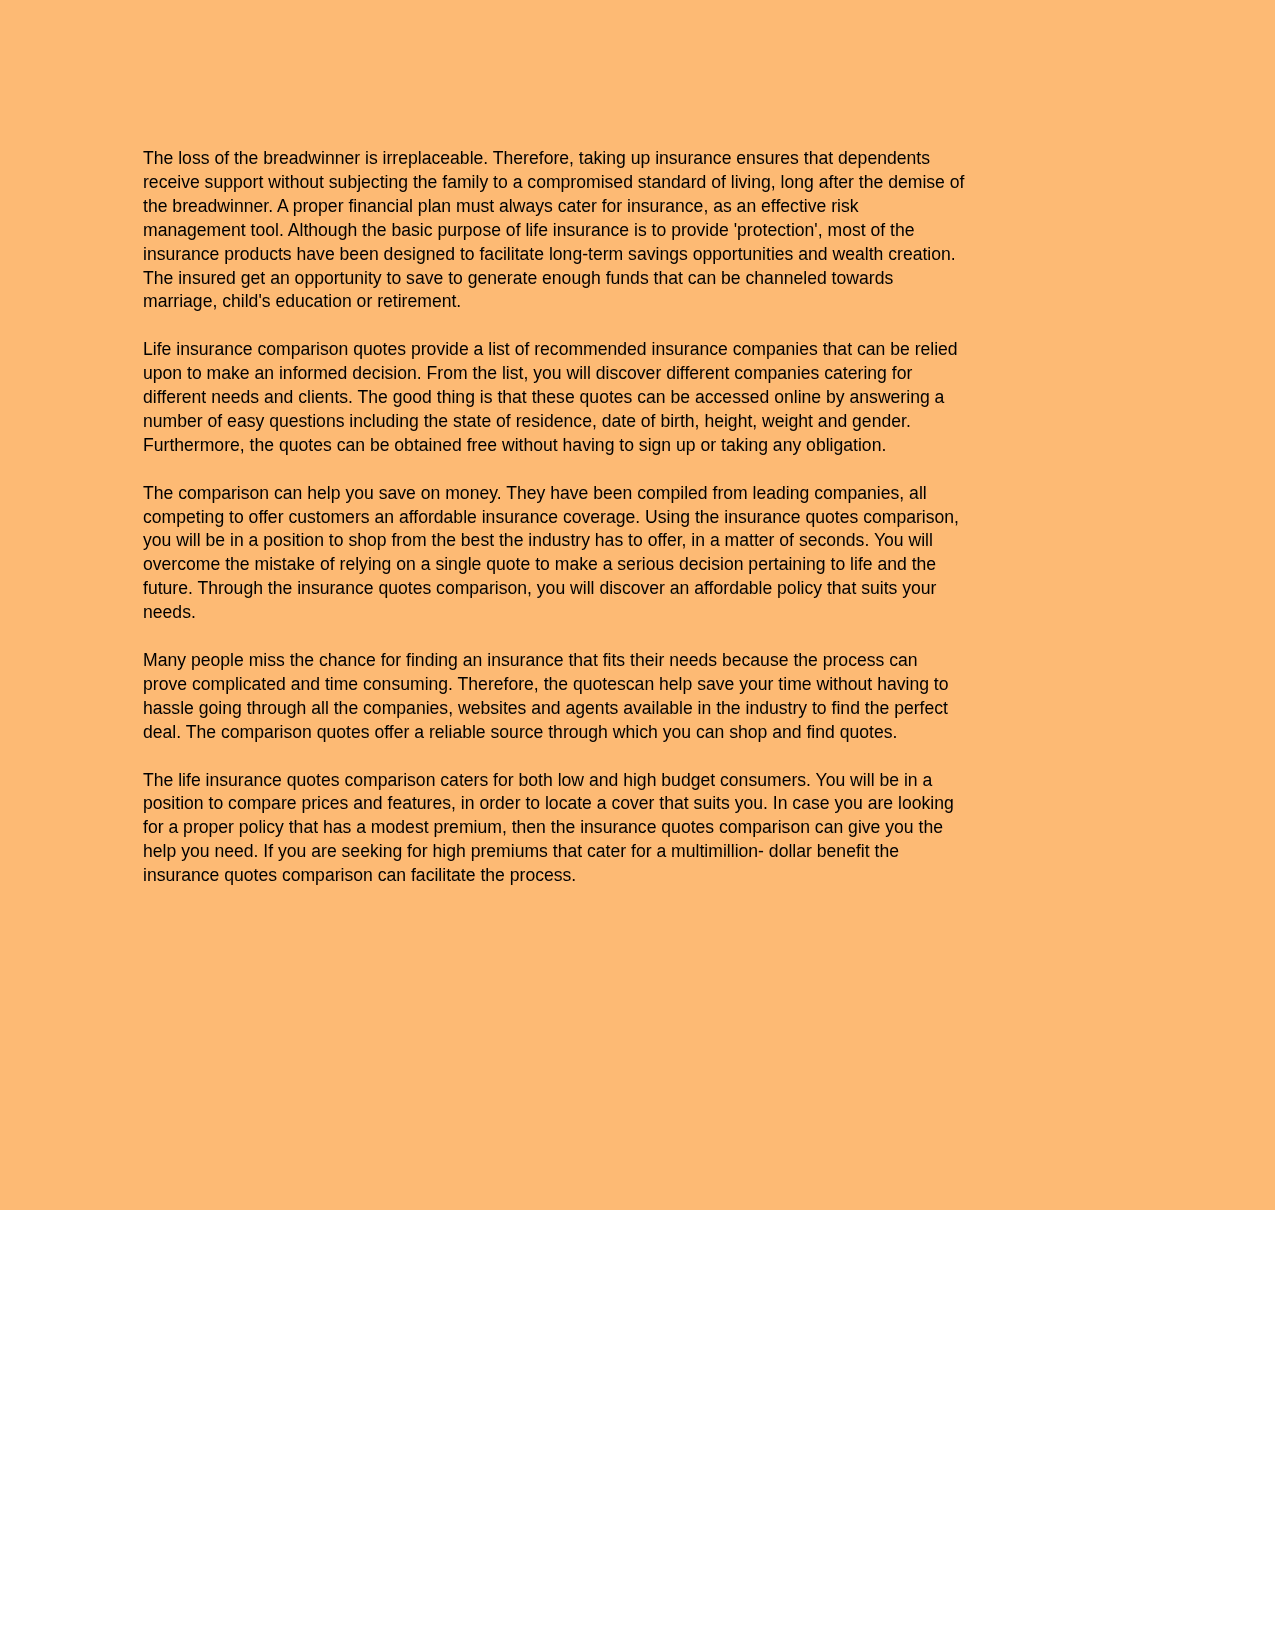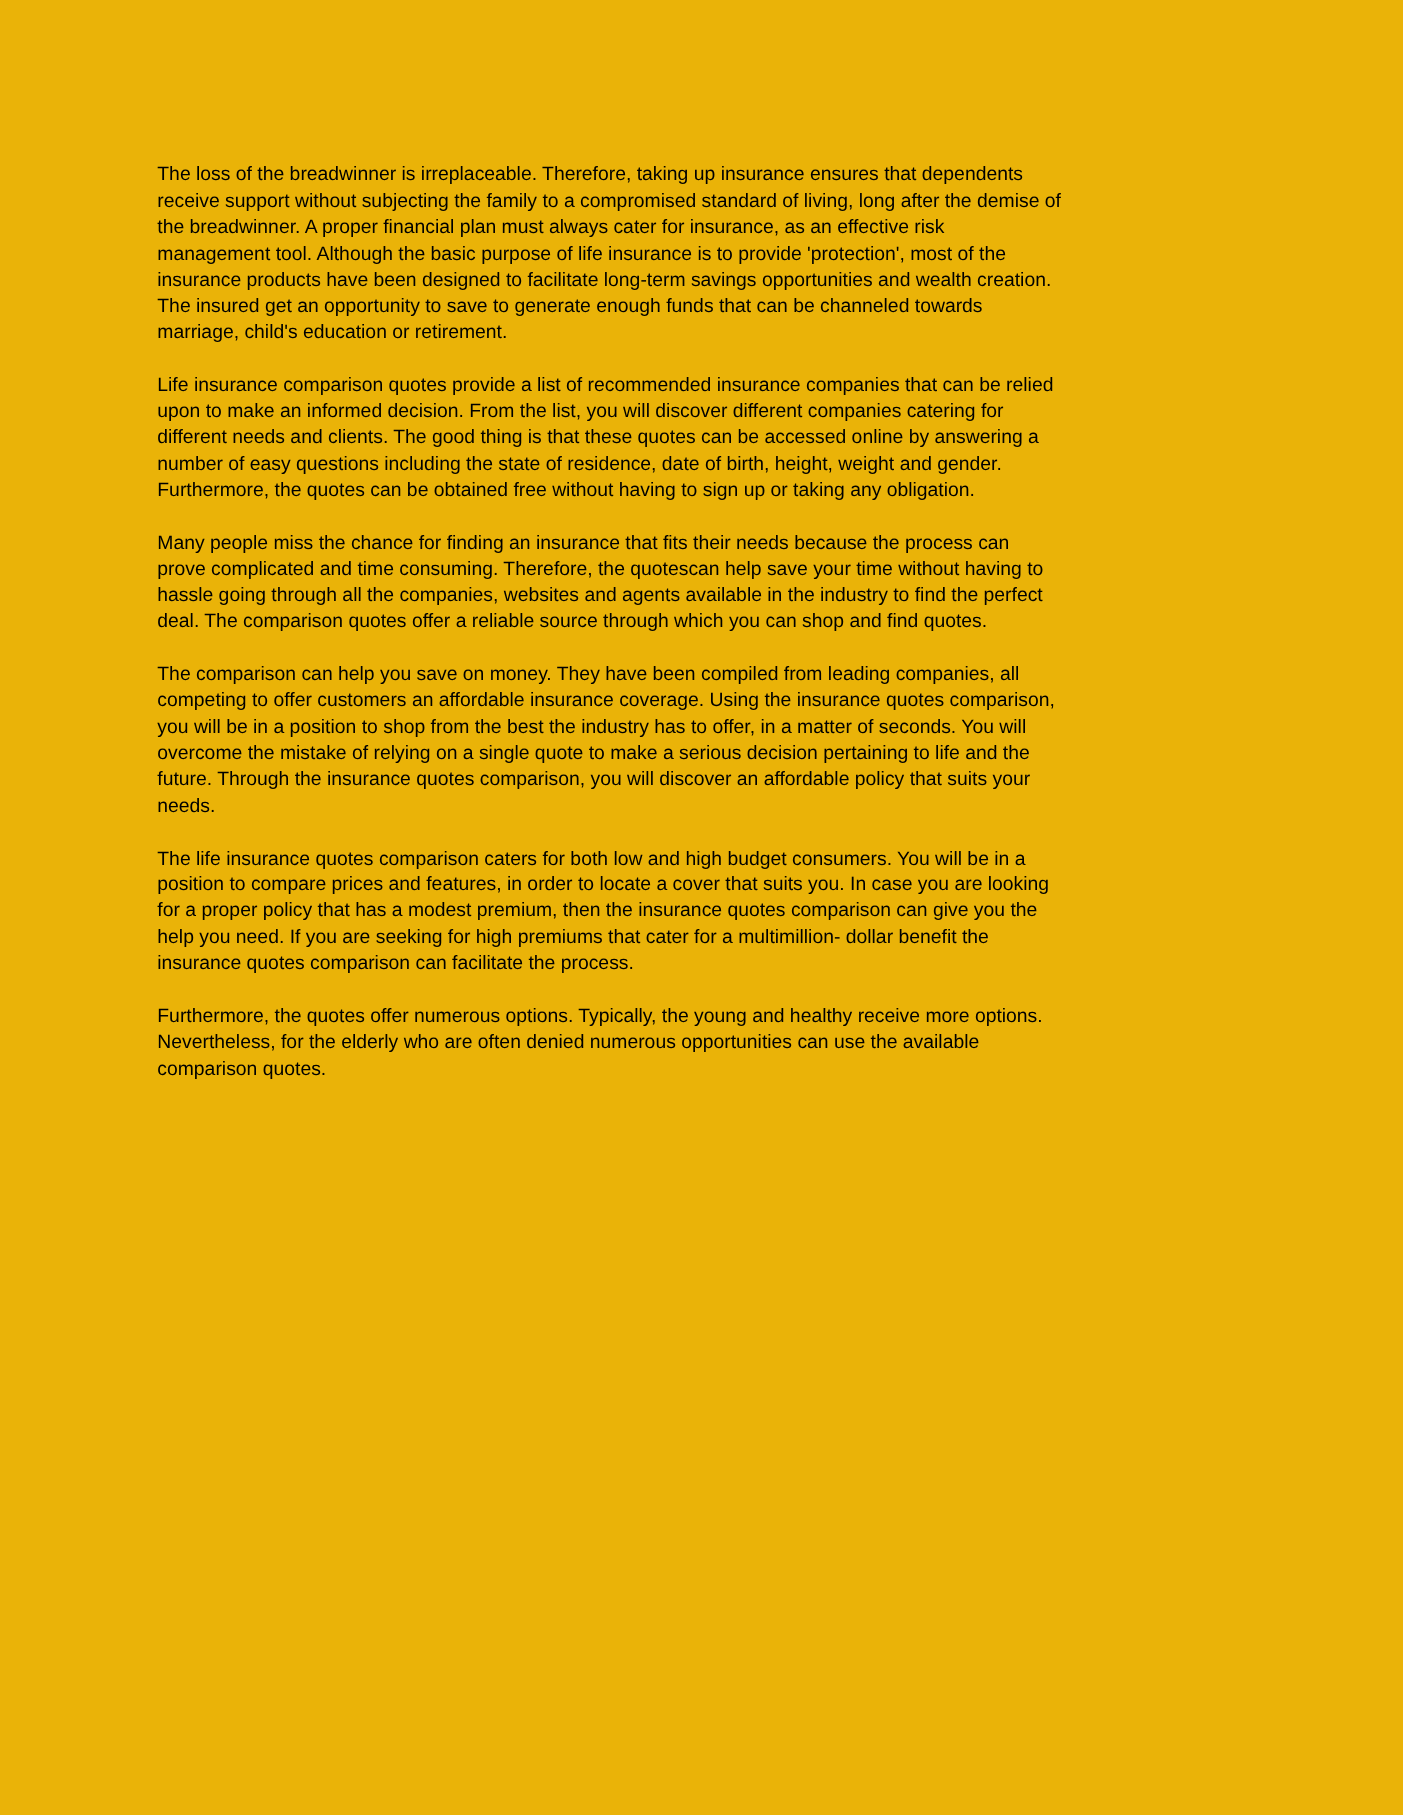--- a/index.html
+++ b/index.html
@@ -3,22 +3,22 @@
 <meta charset="utf-8">
 <style>
   html, body {
     margin: 0;
     padding: 0;
     background: #ffffff;
   }
   .page {
     position: relative;
     width: 1275px;
-    height: 1650px;
-    background: #eab308;
+    height: 1210px;
+    background: #fdba74;
     overflow: hidden;
     font-family: "Liberation Sans", "DejaVu Sans", sans-serif;
   }
   .content {
     position: absolute;
     left: 143px;
     top: 147px;
     width: 1000px;
     color: #000000;
     font-size: 17.6px;
@@ -42,32 +42,29 @@
 the breadwinner. A proper financial plan must always cater for insurance, as an effective risk
 management tool. Although the basic purpose of life insurance is to provide 'protection', most of the
 insurance products have been designed to facilitate long-term savings opportunities and wealth creation.
 The insured get an opportunity to save to generate enough funds that can be channeled towards
 marriage, child's education or retirement.</p>
     <p>Life insurance comparison quotes provide a list of recommended insurance companies that can be relied
 upon to make an informed decision. From the list, you will discover different companies catering for
 different needs and clients. The good thing is that these quotes can be accessed online by answering a
 number of easy questions including the state of residence, date of birth, height, weight and gender.
 Furthermore, the quotes can be obtained free without having to sign up or taking any obligation.</p>
-    <p>Many people miss the chance for finding an insurance that fits their needs because the process can
-prove complicated and time consuming. Therefore, the quotescan help save your time without having to
-hassle going through all the companies, websites and agents available in the industry to find the perfect
-deal. The comparison quotes offer a reliable source through which you can shop and find quotes.</p>
     <p>The comparison can help you save on money. They have been compiled from leading companies, all
 competing to offer customers an affordable insurance coverage. Using the insurance quotes comparison,
 you will be in a position to shop from the best the industry has to offer, in a matter of seconds. You will
 overcome the mistake of relying on a single quote to make a serious decision pertaining to life and the
 future. Through the insurance quotes comparison, you will discover an affordable policy that suits your
 needs.</p>
+    <p>Many people miss the chance for finding an insurance that fits their needs because the process can
+prove complicated and time consuming. Therefore, the quotescan help save your time without having to
+hassle going through all the companies, websites and agents available in the industry to find the perfect
+deal. The comparison quotes offer a reliable source through which you can shop and find quotes.</p>
     <p>The life insurance quotes comparison caters for both low and high budget consumers. You will be in a
 position to compare prices and features, in order to locate a cover that suits you. In case you are looking
 for a proper policy that has a modest premium, then the insurance quotes comparison can give you the
 help you need. If you are seeking for high premiums that cater for a multimillion- dollar benefit the
 insurance quotes comparison can facilitate the process.</p>
-    <p>Furthermore, the quotes offer numerous options. Typically, the young and healthy receive more options.
-Nevertheless, for the elderly who are often denied numerous opportunities can use the available
-comparison quotes.</p>
   </div>
 </div>
 
 </body></html>

